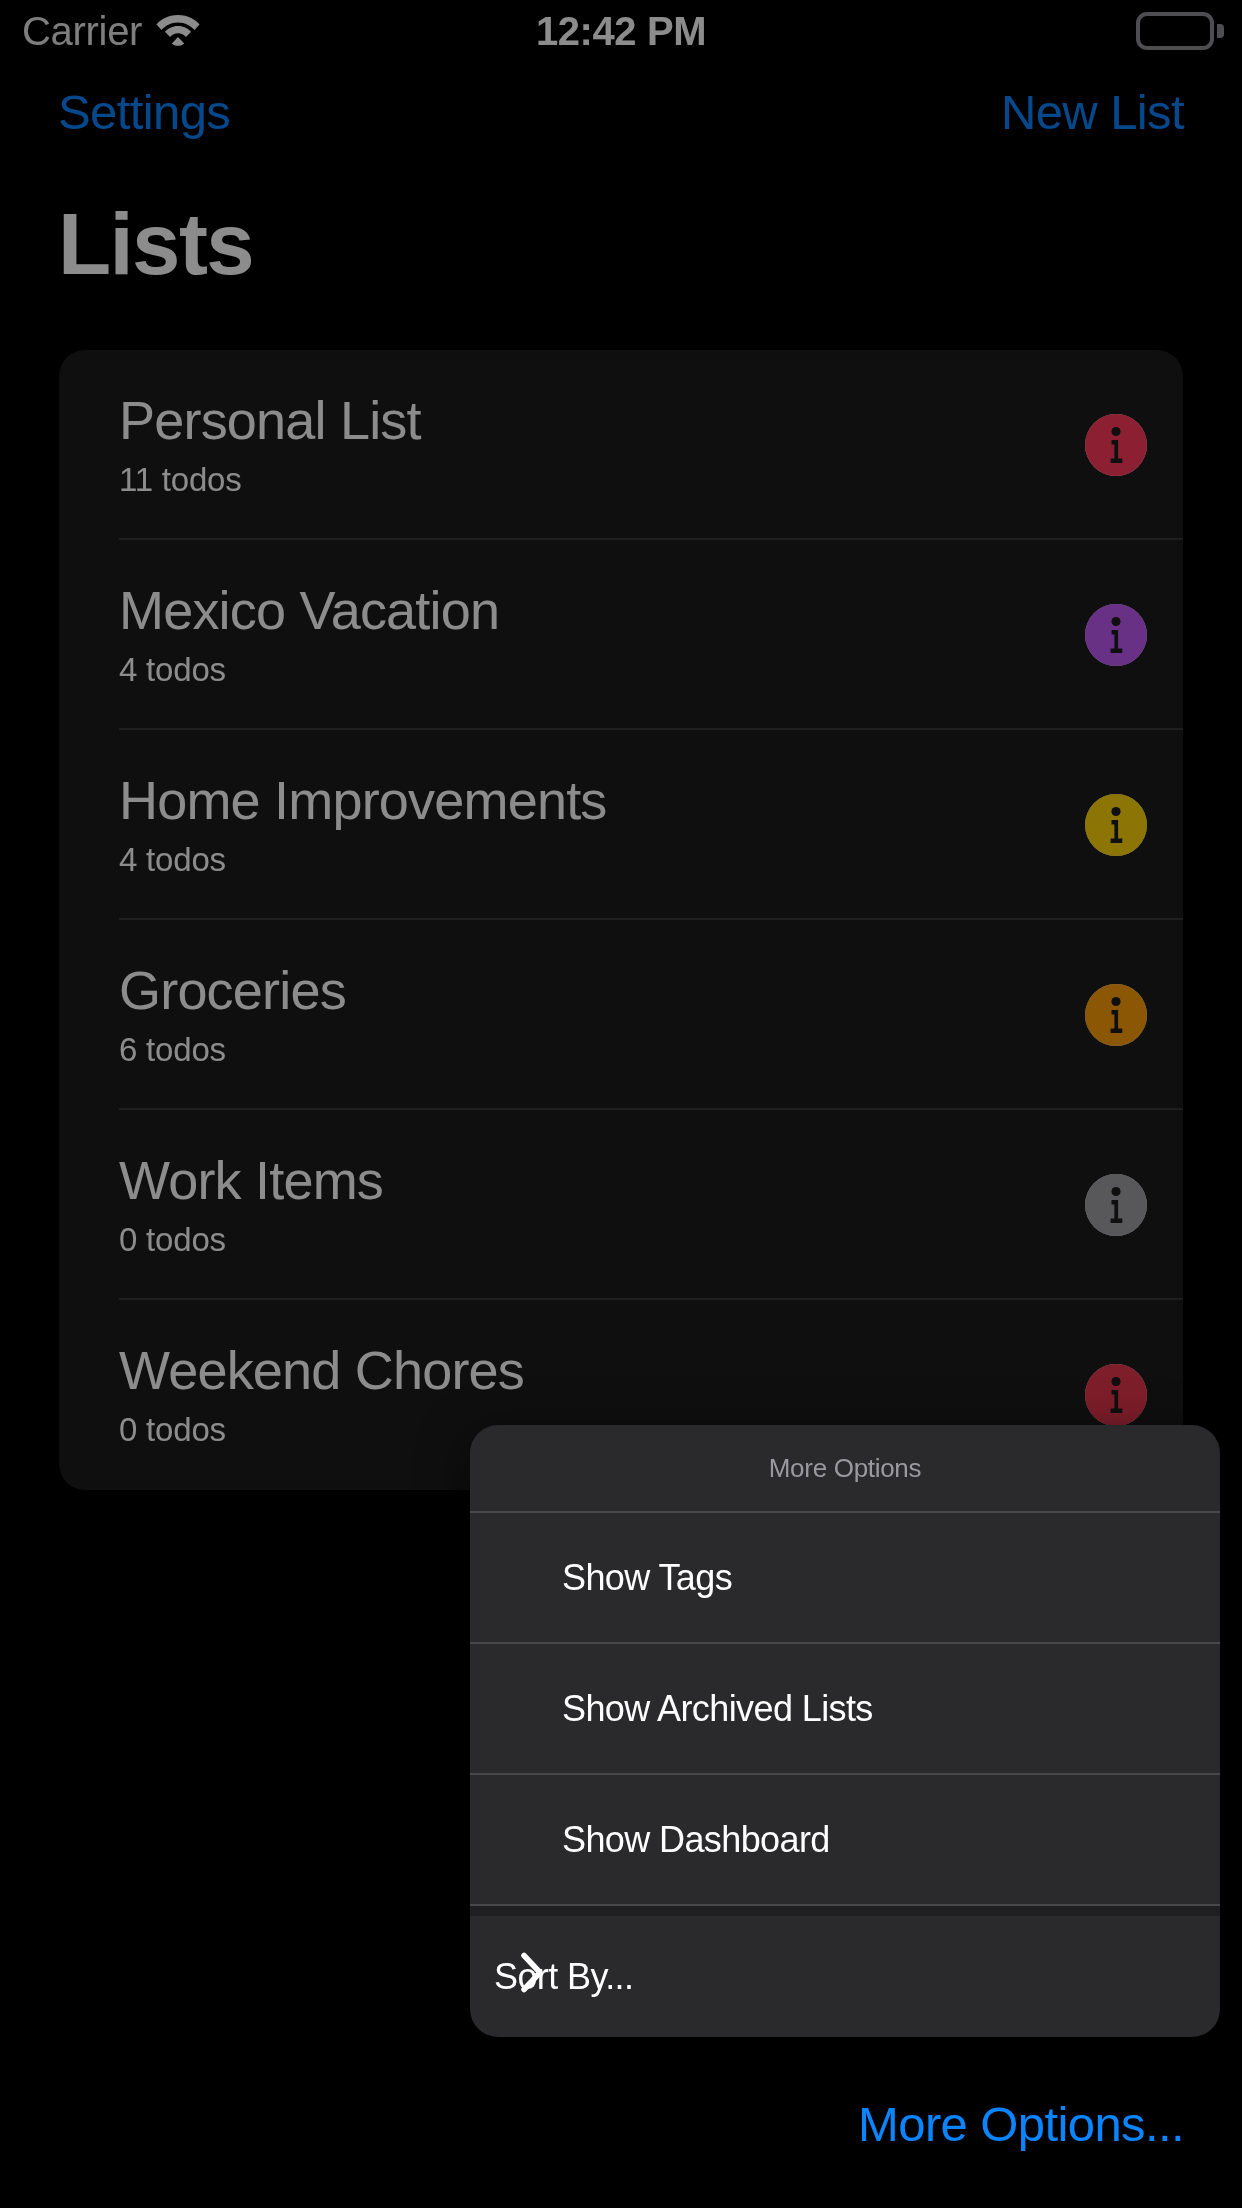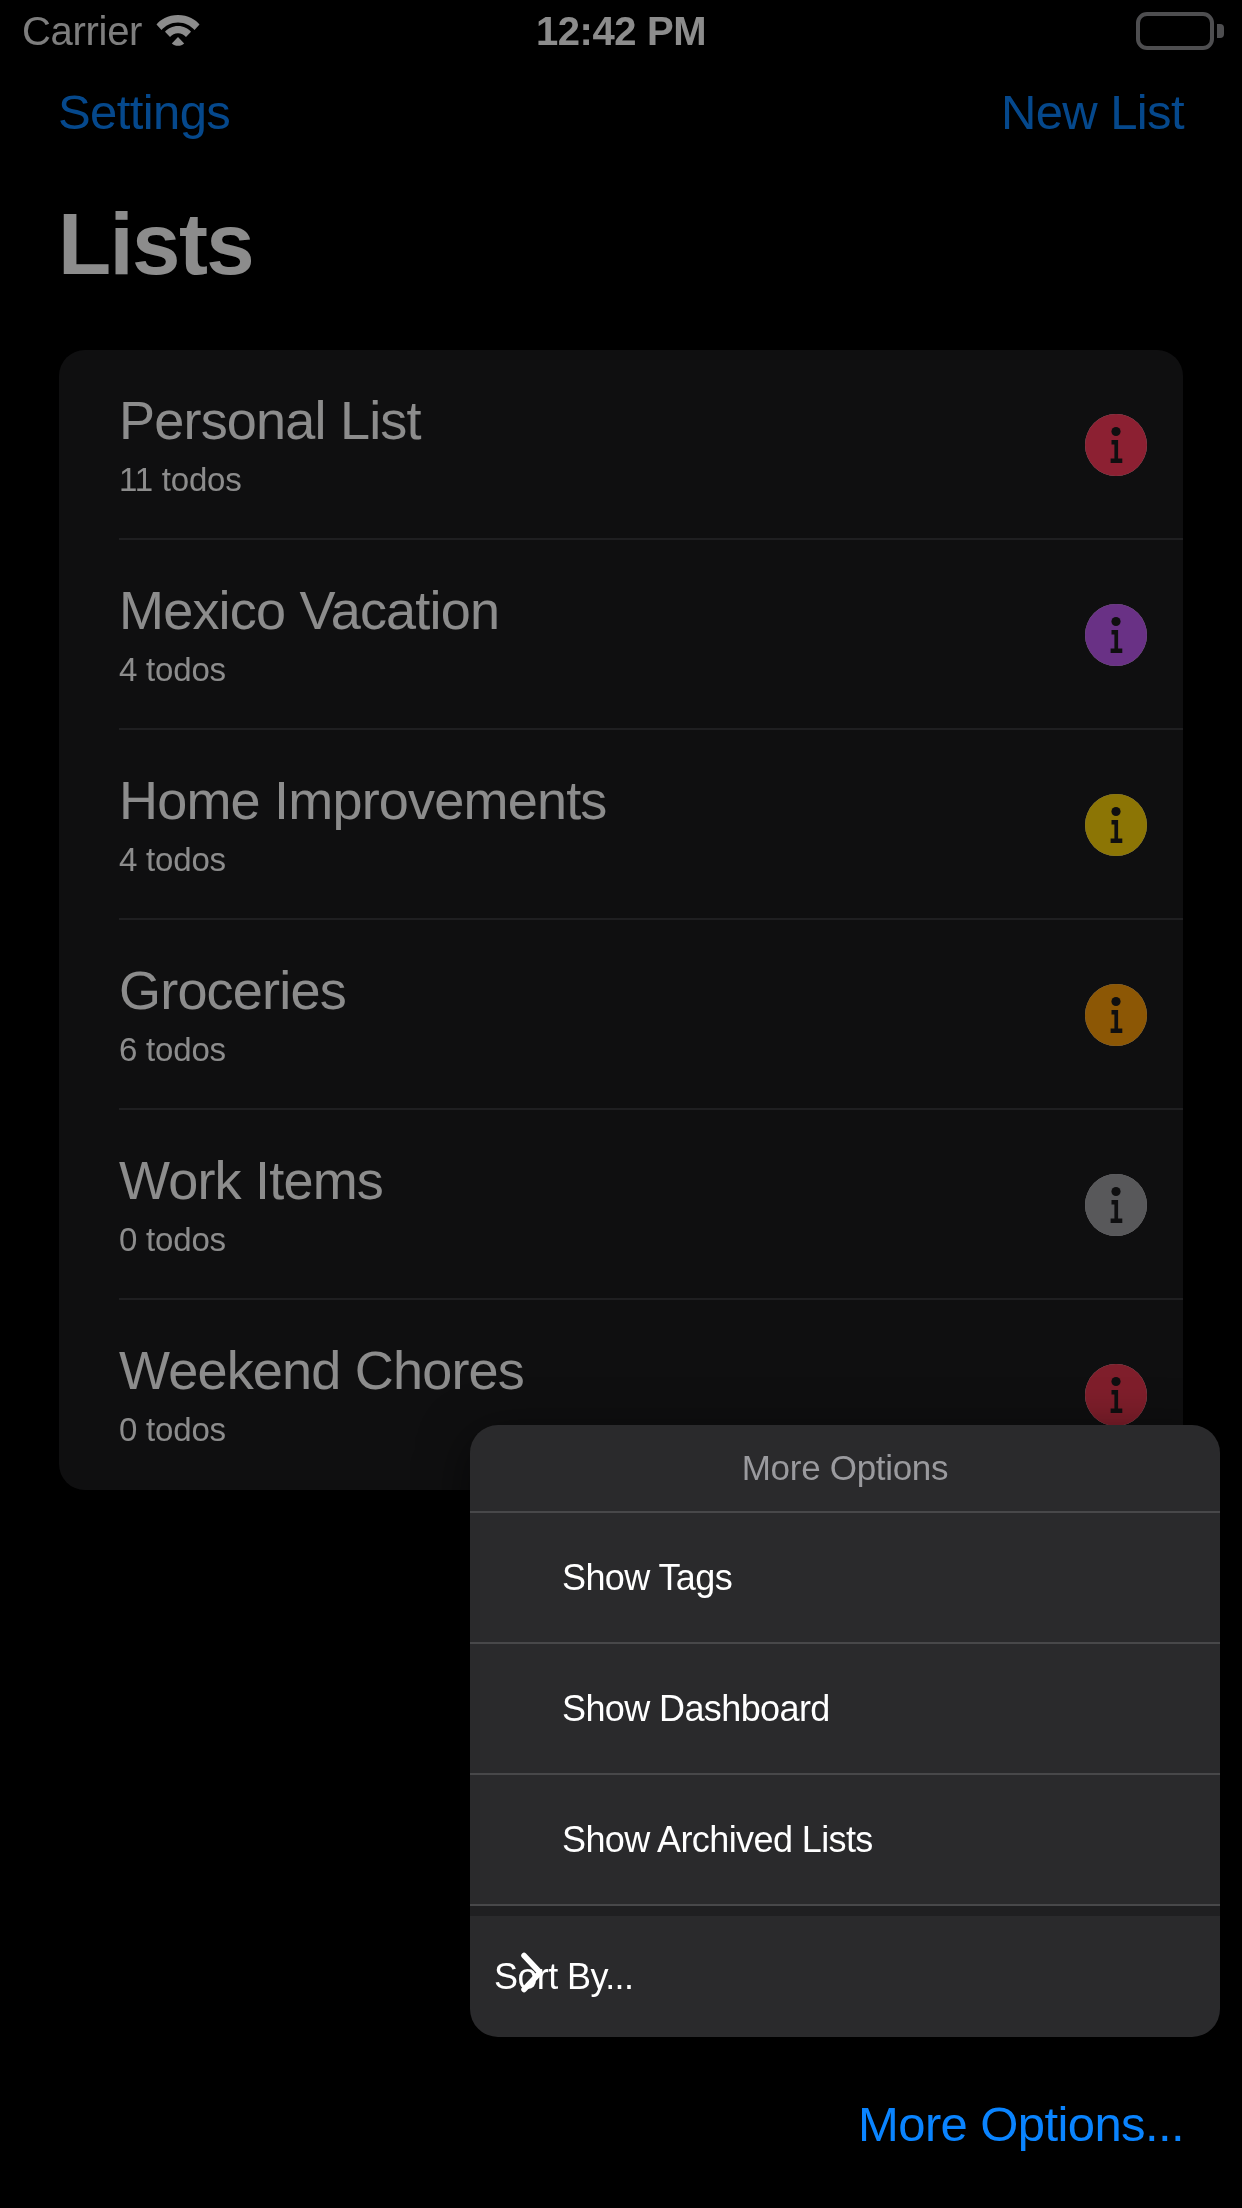--- a/index.html
+++ b/index.html
@@ -97,21 +97,21 @@
   }
 
   
   .popup {
     position:absolute; left:470px; top:1425px; width:750px;
     background:#2a2a2c; border-radius:28px; overflow:hidden;
     box-shadow:0 12px 50px rgba(0,0,0,0.6);
   }
   .popup-header {
     height:88px; display:flex; align-items:center; justify-content:center;
-    color:#9a9a9e; font-size:35px; letter-spacing:-0.3px;
+    color:#9a9a9e; font-size:26px; letter-spacing:-0.3px;
     border-bottom:2px solid #48484a;
   }
   .popup-item {
     height:131px; display:flex; align-items:center;
     padding-left:92px; cursor:pointer;
     color:#fff; font-size:36px; letter-spacing:-0.6px;
     border-bottom:2px solid #48484a;
     position:relative;
   }
   .popup-item.gap-above { border-top:10px solid #1f1f21; }
@@ -243,24 +243,24 @@
 
   <button class="bottom-link">More Options...</button>
 
   <div class="popup">
     <div class="popup-header">More Options</div>
     <div id="popup-items">
         <div class="popup-item">
           <span>Show Tags</span>
         </div>
         <div class="popup-item">
+          <span>Show Archived Lists</span>
+        </div>
+        <div class="popup-item">
           <span>Show Dashboard</span>
-        </div>
-        <div class="popup-item">
-          <span>Show Archived Lists</span>
         </div>
         <div class="popup-item gap-above">
           <span class="chev"><svg width="26" height="42" viewBox="0 0 26 42">
               <path d="M4 4 L20 21 L4 38" stroke="#ffffff" stroke-width="5.5" fill="none" stroke-linecap="round" stroke-linejoin="round"></path>
             </svg></span>
           <span>Sort By...</span>
         </div>
       </div>
   </div>
 

